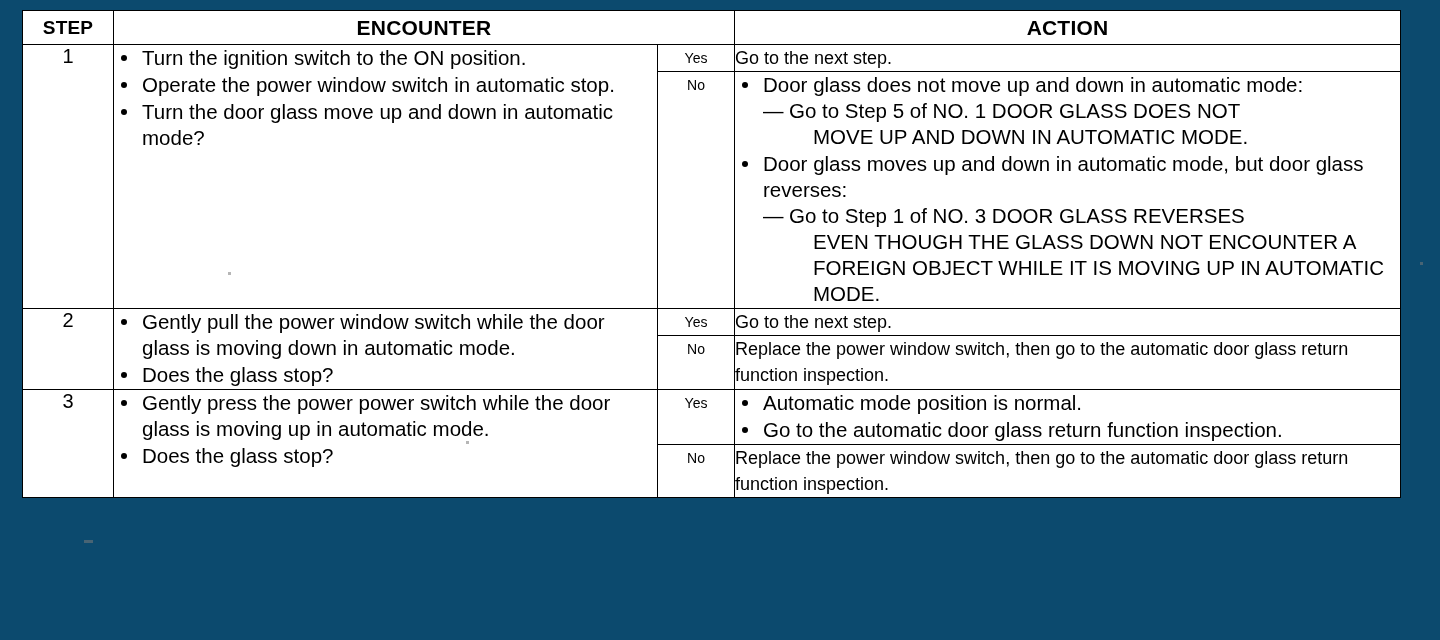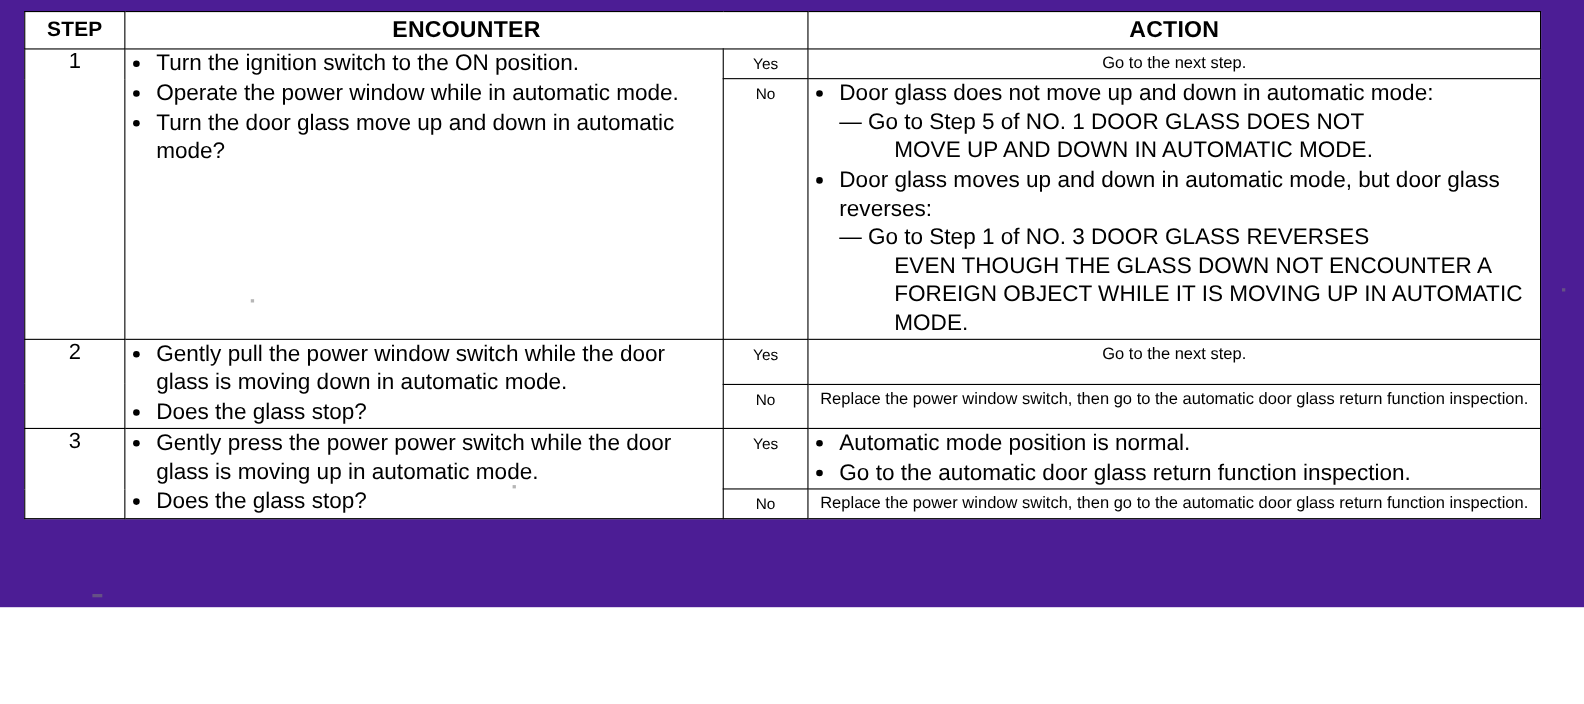--- a/index.html
+++ b/index.html
@@ -12,22 +12,22 @@
   }
   body {
     font-family: "Liberation Sans", sans-serif;
     color: #000000;
     -webkit-font-smoothing: none;
   }
 
   .page {
     position: relative;
     width: 1440px;
-    height: 552px;
-    background: #4c1d95;
+    height: 640px;
+    background: #0c4a6e;
   }
 
   
   .dtc-table {
     position: absolute;
     left: 22px;
     top: 10px;
     width: 1378px;
     border-collapse: collapse;
     table-layout: fixed;
@@ -106,24 +106,23 @@
     top: 0;
   }
   .dashcont {
     padding-left: 50px;
     font-size: 20.5px;
     line-height: 26px;
   }
 
   
   .ptext {
-    font-size: 15px;
+    font-size: 18px;
     line-height: 26px;
     padding: 5px 8px 8px 9px;
-    text-align: center;
   }
 
   
   .yn {
     text-align: center;
     font-size: 14px;
     line-height: 26px;
     padding-top: 5px;
   }
 
@@ -152,21 +151,21 @@
       <th class="hdr hdr-step">STEP</th>
       <th class="hdr" colspan="2">ENCOUNTER</th>
       <th class="hdr">ACTION</th>
     </tr>
 
     <tr>
       <td class="stepnum" rowspan="2">1</td>
       <td class="cellpad" rowspan="2">
         <ul class="blist">
           <li>Turn the ignition switch to the ON position.</li>
-          <li>Operate the power window while in automatic mode.</li>
+          <li>Operate the power window switch in automatic stop.</li>
           <li>Turn the door glass move up and down in automatic mode?</li>
         </ul>
       </td>
       <td class="yn">Yes</td>
       <td class="ptext">Go to the next step.</td>
     </tr>
     <tr>
       <td class="yn">No</td>
       <td class="cellpad">
         <ul class="blist">

